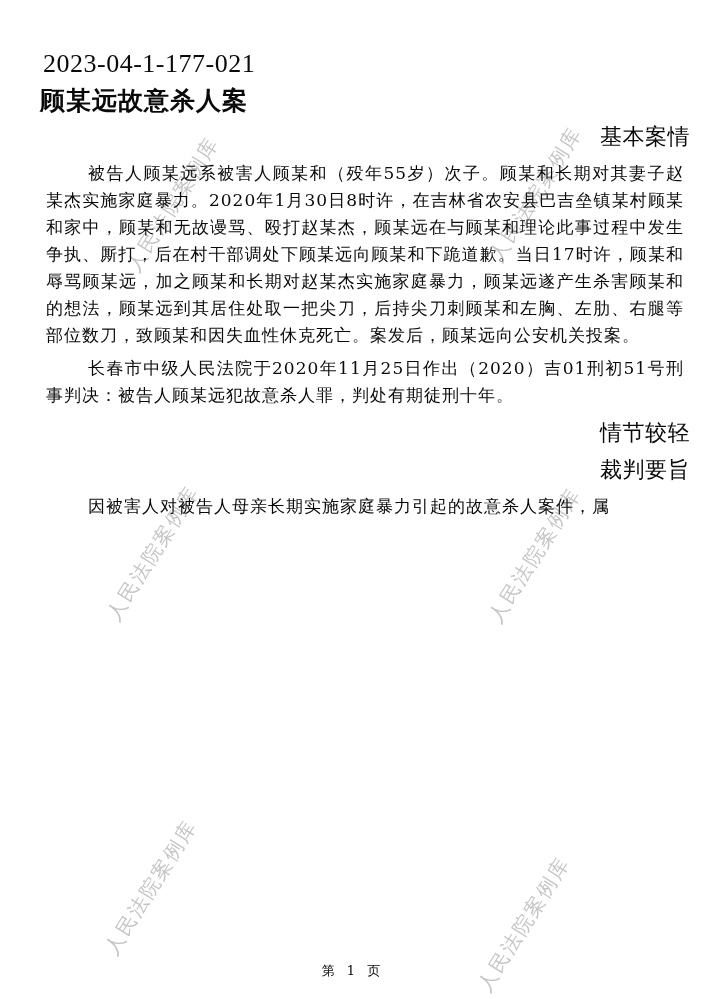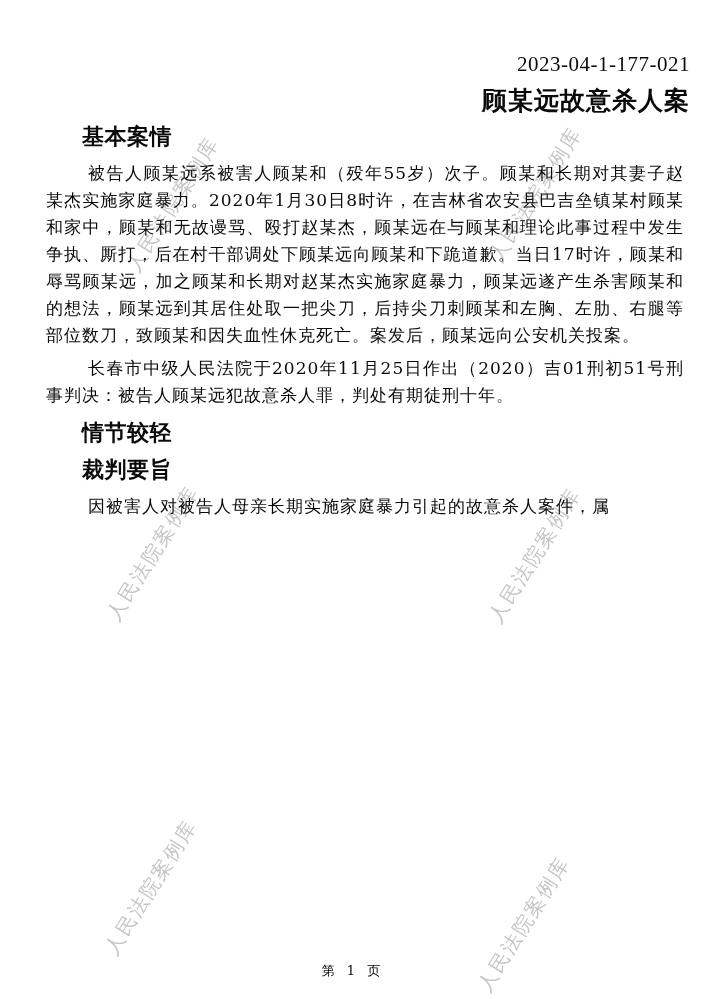--- a/index.html
+++ b/index.html
@@ -34,32 +34,31 @@
   
   .content {
     position: absolute;
     left: 40px;
     top: 0;
     width: 650px;
     z-index: 2;
   }
   .case-number {
     margin: 52px 0 0 3px;
-    font-size: 21px;
+    font-size: 26px;
     line-height: 24px;
     letter-spacing: 0.5px;
     font-family: "Liberation Serif", "DejaVu Serif", serif;
-    text-align: right;
   }
   .title {
     margin: 9px 0 0 0;
     font-size: 25px;
     line-height: 32px;
     font-weight: bold;
-    text-align: right;
+    text-align: left;
     letter-spacing: 1px;
   }
   .subtitle {
     margin: 6px 0 0 0;
     font-size: 20px;
     line-height: 26px;
     font-weight: bold;
     text-align: center;
     letter-spacing: 0.5px;
   }
@@ -75,23 +74,24 @@
     font-size: 21px;
     margin-right: 10px;
   }
   .kw-term { margin-right: 20px; letter-spacing: 1px; }
   .kw-term:last-child { margin-right: 0; }
   .sec-heading {
     margin: 2px 0 0 0;
     padding-left: 42px;
     font-size: 22px;
     line-height: 35px;
-    font-weight: bold;
+    font-weight: normal;
     font-family: "DejaVu Sans", "Liberation Sans", sans-serif;
     letter-spacing: 0.5px;
+    text-align: right;
   }
   .body-para {
     margin: 6px;
     font-size: 17px;
     line-height: 27px;
     letter-spacing: 1px;
     text-indent: 42px;
     text-align: justify;
   }
   

